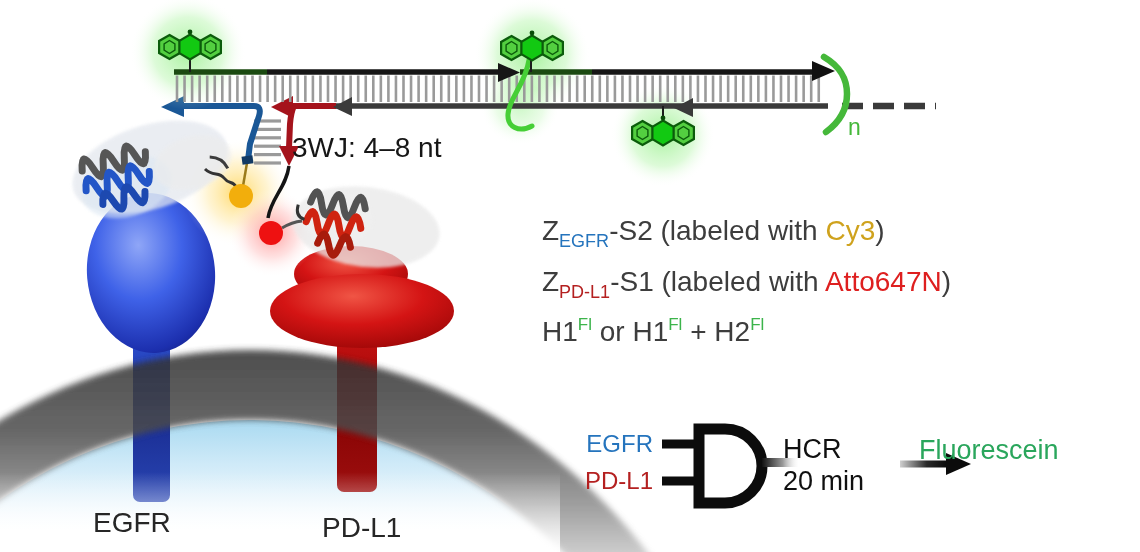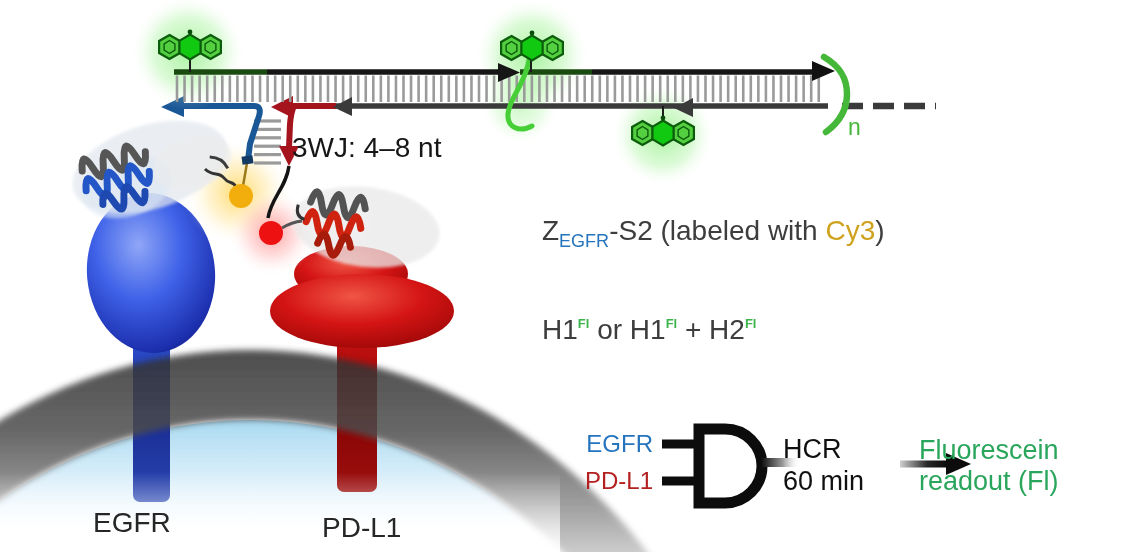--- a/index.html
+++ b/index.html
@@ -3,21 +3,21 @@
 <meta charset="utf-8">
 <style>
   html,body{margin:0;padding:0;background:#ffffff;width:1140px;height:552px;overflow:hidden;
     font-family:"Liberation Sans","DejaVu Sans",sans-serif;}
   #stage{position:relative;width:1068px;height:552px;background:#fff;}
   #gfx{position:absolute;left:0;top:0;}
   .txt{position:absolute;white-space:nowrap;line-height:1;}
   .threewj{left:292px;top:134px;font-size:28px;color:#161616;}
   .probe{left:542px;font-size:28px;color:var(--text_dark);}
   .probe .sub{font-size:18px;vertical-align:-7px;}
-  .probe .sup{font-size:13px;vertical-align:11px;font-weight:bold;}
+  .probe .sup{font-size:17px;vertical-align:11px;}
   .sub-egfr{color:var(--egfr_blue);}
   .sub-pdl1{color:var(--pdl1_red);}
   .dye-cy3{color:var(--cy3_gold);margin-top:20px;}
   .dye-atto{color:var(--atto_red);}
   .fl{color:var(--fl_green);}
   .n-label{left:848px;top:116px;font-size:23px;color:var(--bracket_green);}
   .receptor-label{font-size:28px;color:#262626;}
   .gate-label{font-size:24px;text-align:right;width:80px;}
   .gate-egfr{left:573px;top:432px;color:var(--egfr_blue);}
   .gate-pdl1{left:573px;top:469px;color:var(--pdl1_red);}
@@ -302,32 +302,34 @@
     <polygon points="946,453 971,464 946,475" fill="#0c0c0c"></polygon>
   </g>
 </svg>
 
   <div class="txt threewj">3WJ: 4–8 nt</div>
 
   <div class="txt probe" style="top:217px">
     <span>Z</span><span class="sub sub-egfr">EGFR</span><span>-S2 (labeled with </span><span class="dye-cy3">Cy3</span><span>)</span>
   </div>
 
+  <div class="txt probe" style="top:268px">
+    <span>Z</span><span class="sub sub-pdl1">PD-L1</span><span>-S1 (labeled with </span><span class="dye-atto">Atto647N</span><span>)</span>
+  </div>
 
   <div class="txt probe" style="top:316px">
     <span>H1</span><span class="sup fl">Fl</span><span> or </span><span>H1</span><span class="sup fl">Fl</span><span> + </span><span>H2</span><span class="sup fl">Fl</span>
   </div>
 
   <div class="txt n-label">n</div>
 
   <div class="txt receptor-label" style="left:93px;top:509px">EGFR</div>
   <div class="txt receptor-label" style="left:322px;top:514px">PD-L1</div>
 
   <div class="txt gate-label gate-egfr">EGFR</div>
   <div class="txt gate-label gate-pdl1">PD-L1</div>
 
   <div class="txt hcr" style="top:436px">HCR</div>
-  <div class="txt hcr" style="top:468px">60 min</div>
+  <div class="txt hcr" style="top:468px">20 min</div>
 
   <div class="txt readout" style="top:437px">Fluorescein</div>
-  <div class="txt readout" style="top:468px">readout (Fl)</div>
 
 </div>
 
 </body></html>

